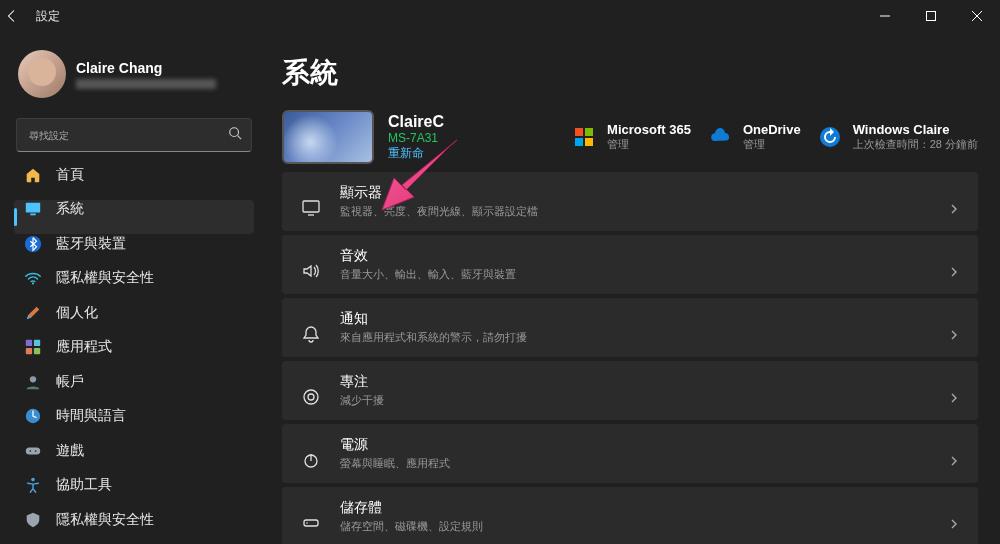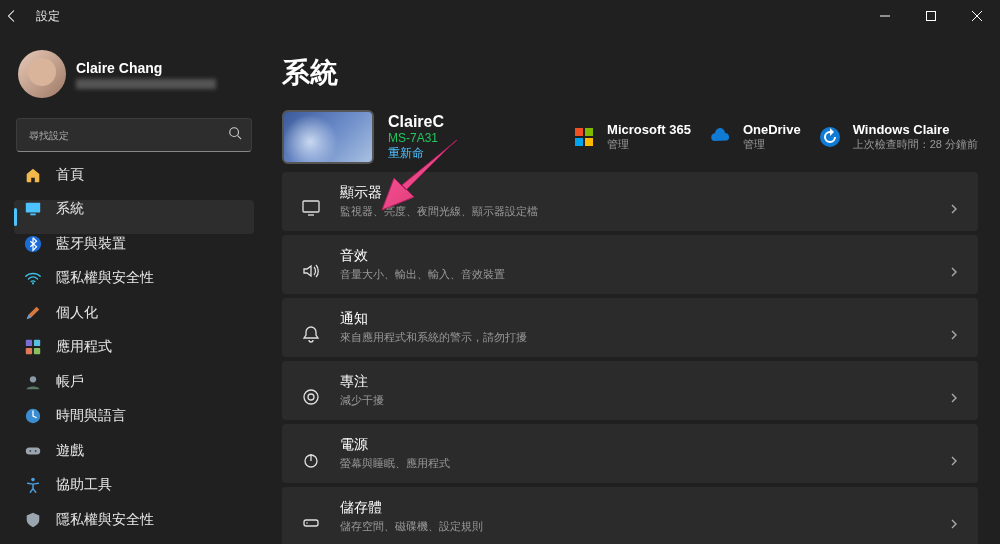--- a/index.html
+++ b/index.html
@@ -291,21 +291,21 @@
 
       <div class="setting-item">
         <span class="setting-icon">
             <svg width="20" height="20" viewBox="0 0 20 20">
               <path d="M3 8v4h3l4 3V5L6 8z" stroke="#e0e0e0" fill="none" stroke-width="1.3"></path>
               <path d="M13 6c2 2 2 6 0 8M15 4c3 3 3 9 0 12" stroke="#e0e0e0" fill="none" stroke-width="1.3"></path>
             </svg>
           </span>
         <div class="setting-text">
           <div class="setting-title">音效</div>
-          <div class="setting-desc">音量大小、輸出、輸入、音效裝置</div>
+          <div class="setting-desc">音量大小、輸出、輸入、藍牙與裝置</div>
         </div>
         <span class="chevron"><svg width="12" height="12" viewBox="0 0 12 12">
               <path d="M4 2l4 4-4 4" stroke="#aaa" fill="none" stroke-width="1.4"></path>
             </svg></span>
       </div>
 
       <div class="setting-item">
         <span class="setting-icon">
             <svg width="20" height="20" viewBox="0 0 20 20">
               <path d="M10 3a5 5 0 0 0-5 5v3l-2 3h14l-2-3V8a5 5 0 0 0-5-5zM8 16a2 2 0 0 0 4 0" stroke="#e0e0e0" fill="none" stroke-width="1.3"></path>

